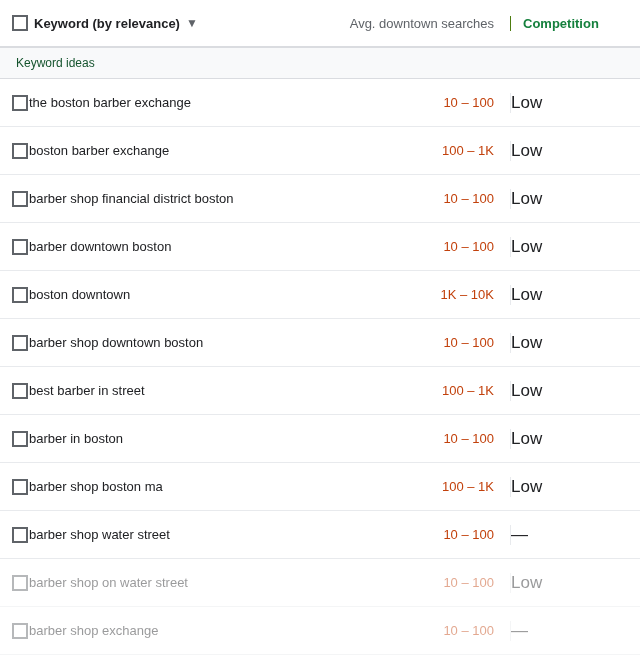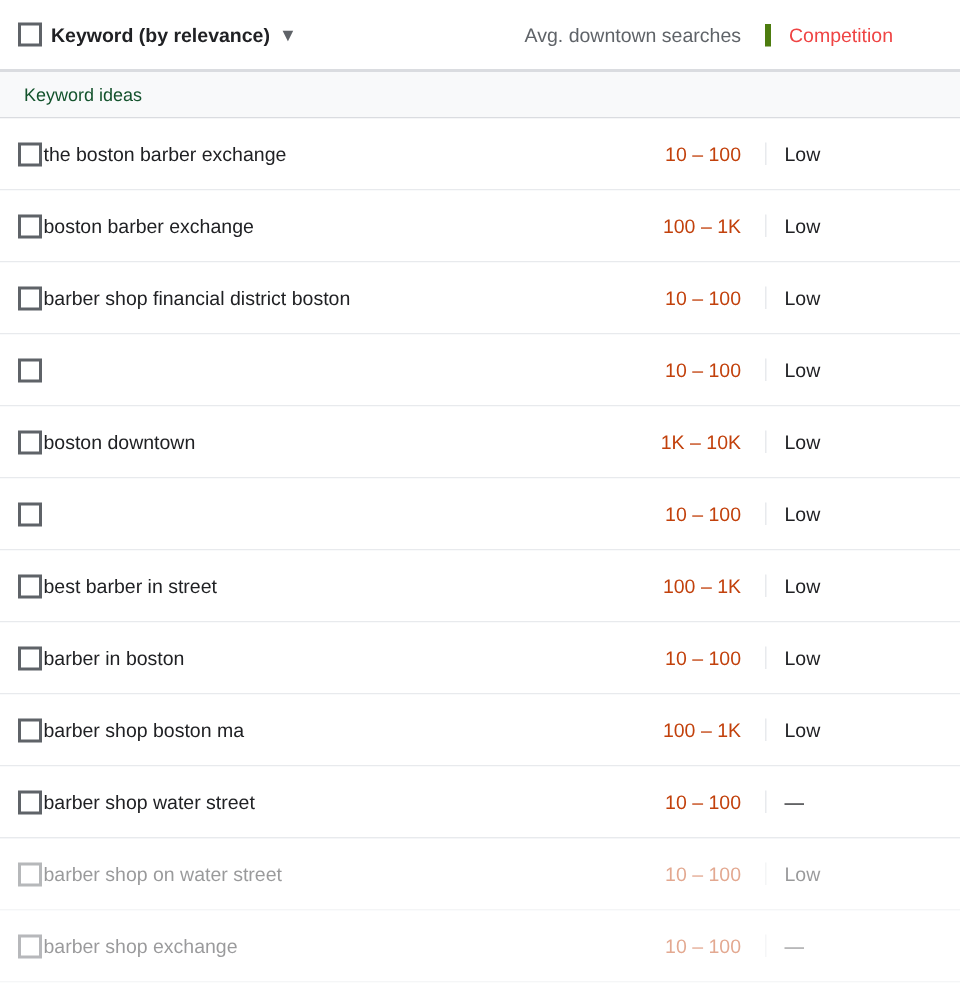--- a/index.html
+++ b/index.html
@@ -50,23 +50,23 @@
       padding-right: 16px;
       font-size: 13px;
       color: #5f6368;
       font-weight: 400;
     }
     .col-competition-header {
       width: 130px;
       min-width: 130px;
       padding-left: 12px;
       font-size: 13px;
-      color: #ef4444;
-      font-weight: 400;
-      border-left: 4px solid #4d7c0f;
+      color: #15803d;
+      font-weight: 700;
+      border-left: 1px solid #4d7c0f;
     }
 
     
     .section-label {
       background: #f8f9fa;
       padding: 8px 16px;
       font-size: 12px;
       color: #14532d;
       border-bottom: 1px solid #dadce0;
       font-weight: 400;
@@ -105,22 +105,21 @@
     .col-searches {
       flex: 1;
       text-align: right;
       padding-right: 16px;
       font-size: 13px;
       color: #c2410c;
     }
     .col-competition {
       width: 130px;
       min-width: 130px;
-      padding-left: 12px;
-      font-size: 13px;
+      font-size: 17px;
       color: #202124;
       border-left: 1px solid #e8eaed;
     }
   </style>
 </head>
 <body>
 
 <div class="header-row">
   <div class="col-keyword-header">
     <span class="header-checkbox"></span>
@@ -160,35 +159,37 @@
     <div class="col-keyword">
       <span class="row-checkbox"></span>
       <span class="keyword-text">barber shop financial district boston</span>
     </div>
     <div class="col-searches">10 – 100</div>
     <div class="col-competition">Low</div>
   </div>
     <div class="data-row">
     <div class="col-keyword">
       <span class="row-checkbox"></span>
+      <span class="keyword-text">barber downtown boston</span>
     </div>
     <div class="col-searches">10 – 100</div>
     <div class="col-competition">Low</div>
   </div>
     <div class="data-row">
     <div class="col-keyword">
       <span class="row-checkbox"></span>
       <span class="keyword-text">boston downtown</span>
     </div>
     <div class="col-searches">1K – 10K</div>
     <div class="col-competition">Low</div>
   </div>
     <div class="data-row">
     <div class="col-keyword">
       <span class="row-checkbox"></span>
+      <span class="keyword-text">barber shop downtown boston</span>
     </div>
     <div class="col-searches">10 – 100</div>
     <div class="col-competition">Low</div>
   </div>
     <div class="data-row">
     <div class="col-keyword">
       <span class="row-checkbox"></span>
       <span class="keyword-text">best barber in street</span>
     </div>
     <div class="col-searches">100 – 1K</div>

